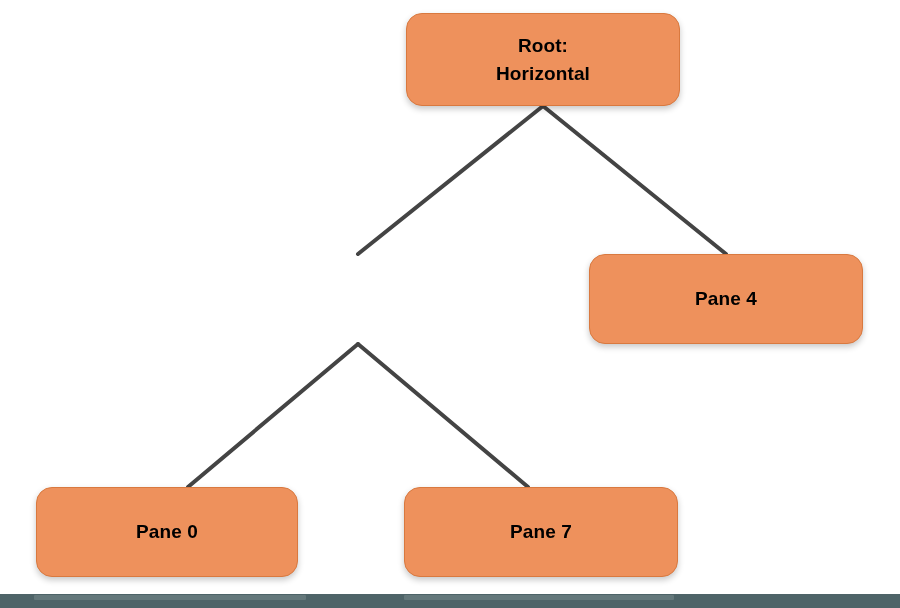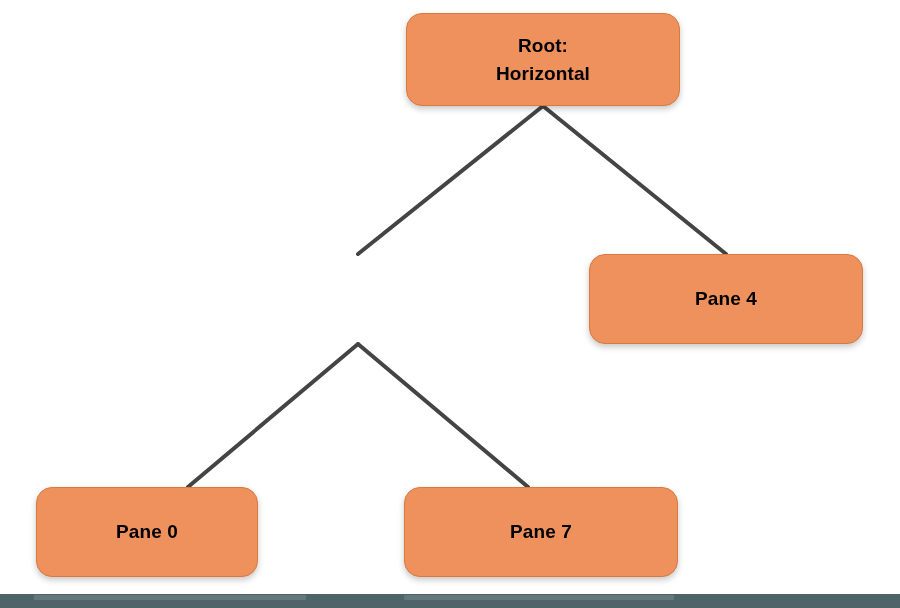--- a/index.html
+++ b/index.html
@@ -74,21 +74,21 @@
     <line x1="358" y1="344" x2="188" y2="487" stroke="#444444" stroke-width="4" stroke-linecap="round"></line>
     <line x1="358" y1="344" x2="528" y2="487" stroke="#444444" stroke-width="4" stroke-linecap="round"></line>
   </svg>
 
   <div class="node" id="node-root" style="left:406px; top:13px; width:274px; height:93px;">Root:
 Horizontal</div>
 
 
   <div class="node" id="node-pane2" style="left:589px; top:254px; width:274px; height:90px;">Pane 4</div>
 
-  <div class="node" id="node-pane0" style="left:36px; top:487px; width:222px; height:90px;">Pane 0</div>
+  <div class="node" id="node-pane0" style="left:36px; top:487px; width:262px; height:90px;">Pane 0</div>
 
   <div class="node" id="node-pane1" style="left:404px; top:487px; width:274px; height:90px;">Pane 7</div>
 
   <div id="bottom-bar">
     <div class="bar-ghost" id="ghost-left"></div>
     <div class="bar-ghost" id="ghost-right"></div>
   </div>
 
 </div>
 

